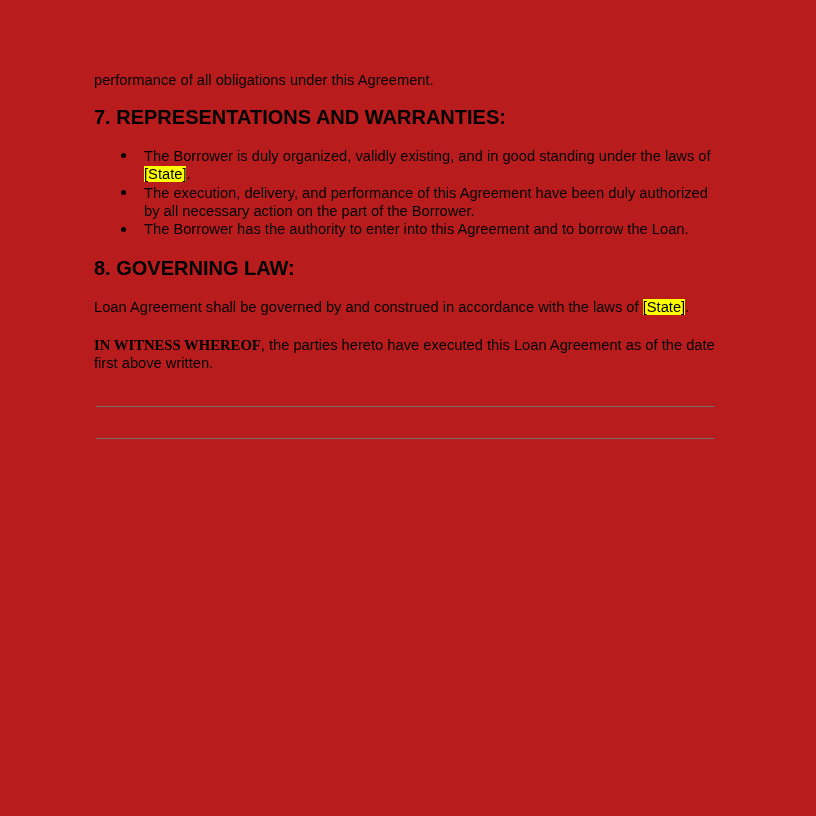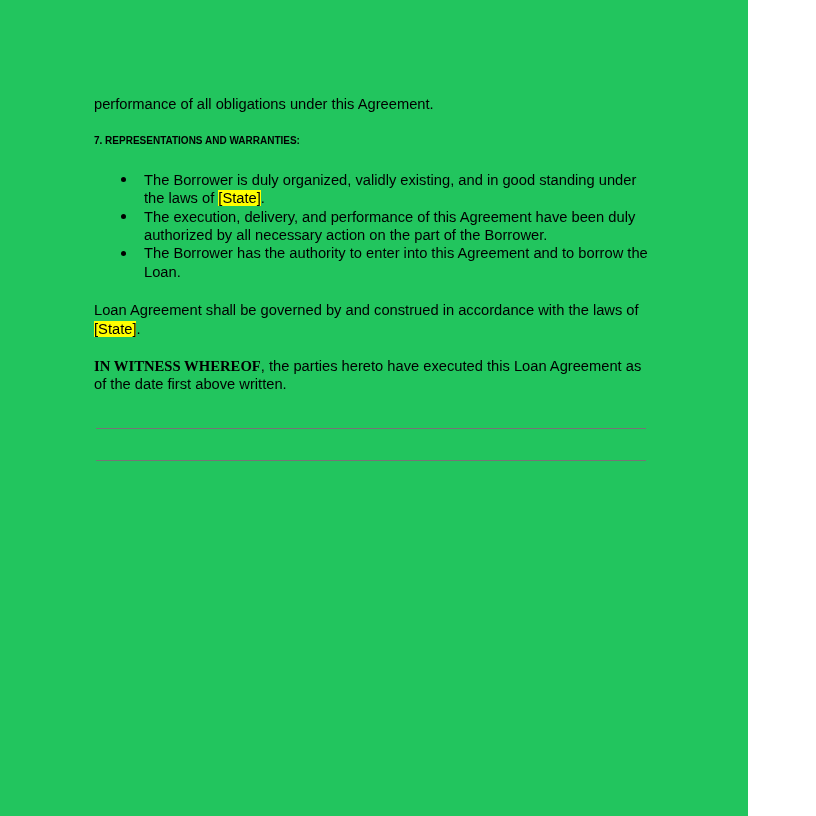--- a/index.html
+++ b/index.html
@@ -10,31 +10,31 @@
   body {
     width: 816px;
     height: 816px;
     overflow: hidden;
     font-family: "Liberation Sans", "DejaVu Sans", sans-serif;
     font-size: 14.7px;
     line-height: 18.4px;
     color: #000000;
   }
   .doc-page {
-    width: 748px;
+    width: 816px;
     height: 816px;
-    background: #22c55e;
+    background: #b91c1c;
     box-sizing: border-box;
-    padding: 95px 96px 0 94px;
+    padding: 71px 96px 0 94px;
   }
   p { margin: 0; }
   .intro-paragraph { margin: 0 0 19px 0; }
   .section-heading {
     font-weight: 700;
-    font-size: 10px;
+    font-size: 20px;
     line-height: 18.4px;
     margin: 0 0 20px 0;
   }
   .section-heading.gov { margin-bottom: 21px; }
   ul.bullet-list {
     list-style: none;
     margin: 0 0 20px 0;
     padding: 0;
   }
   ul.bullet-list li {
@@ -75,20 +75,21 @@
   <p class="intro-paragraph">performance of all obligations under this Agreement.</p>
 
   <p class="section-heading">7. REPRESENTATIONS AND WARRANTIES:</p>
 
   <ul class="bullet-list">
     <li><span>The Borrower is duly organized, validly existing, and in good standing under the laws of </span><span class="hl">[State]</span><span>.</span></li>
     <li><span>The execution, delivery, and performance of this Agreement have been duly authorized by all necessary action on the part of the Borrower.</span></li>
     <li><span>The Borrower has the authority to enter into this Agreement and to borrow the Loan.</span></li>
   </ul>
 
+  <p class="section-heading gov">8. GOVERNING LAW:</p>
 
   <p class="governing-paragraph"><span>Loan Agreement shall be governed by and construed in accordance with the laws of </span><span class="hl">[State]</span><span>.</span></p>
 
   <p class="witness-paragraph"><span class="bold-run">IN WITNESS WHEREOF</span><span>, the parties hereto have executed this Loan Agreement as of the date first above written.</span></p>
 
   <div class="sig-area">
     <hr class="sig-line first">
 
     <hr class="sig-line second">
   </div>

